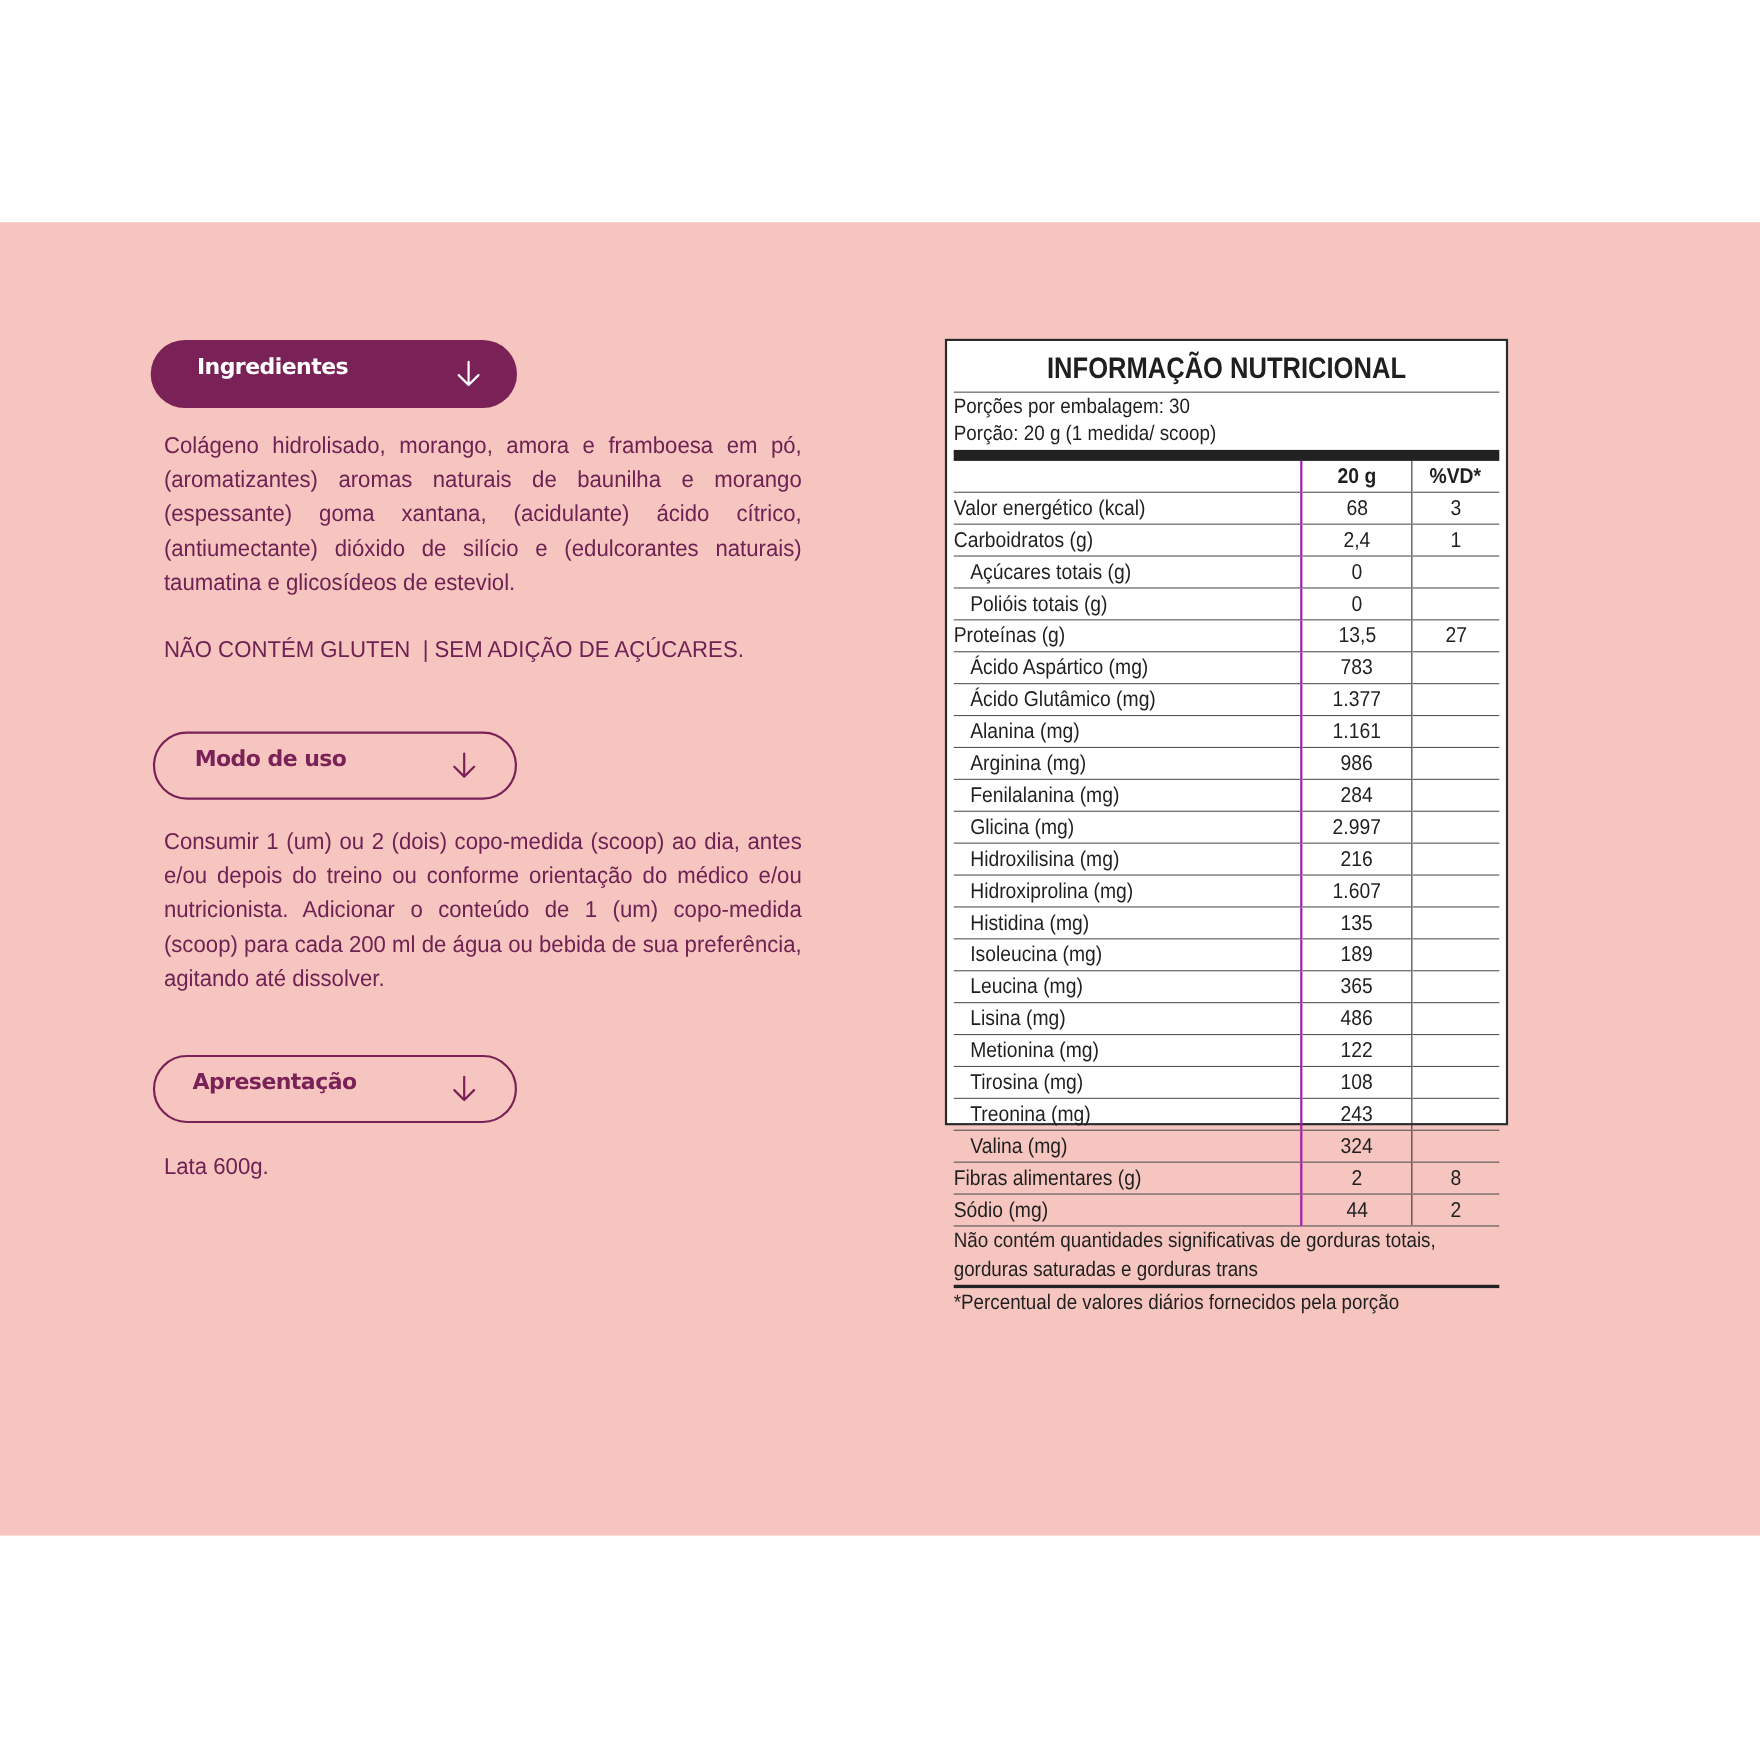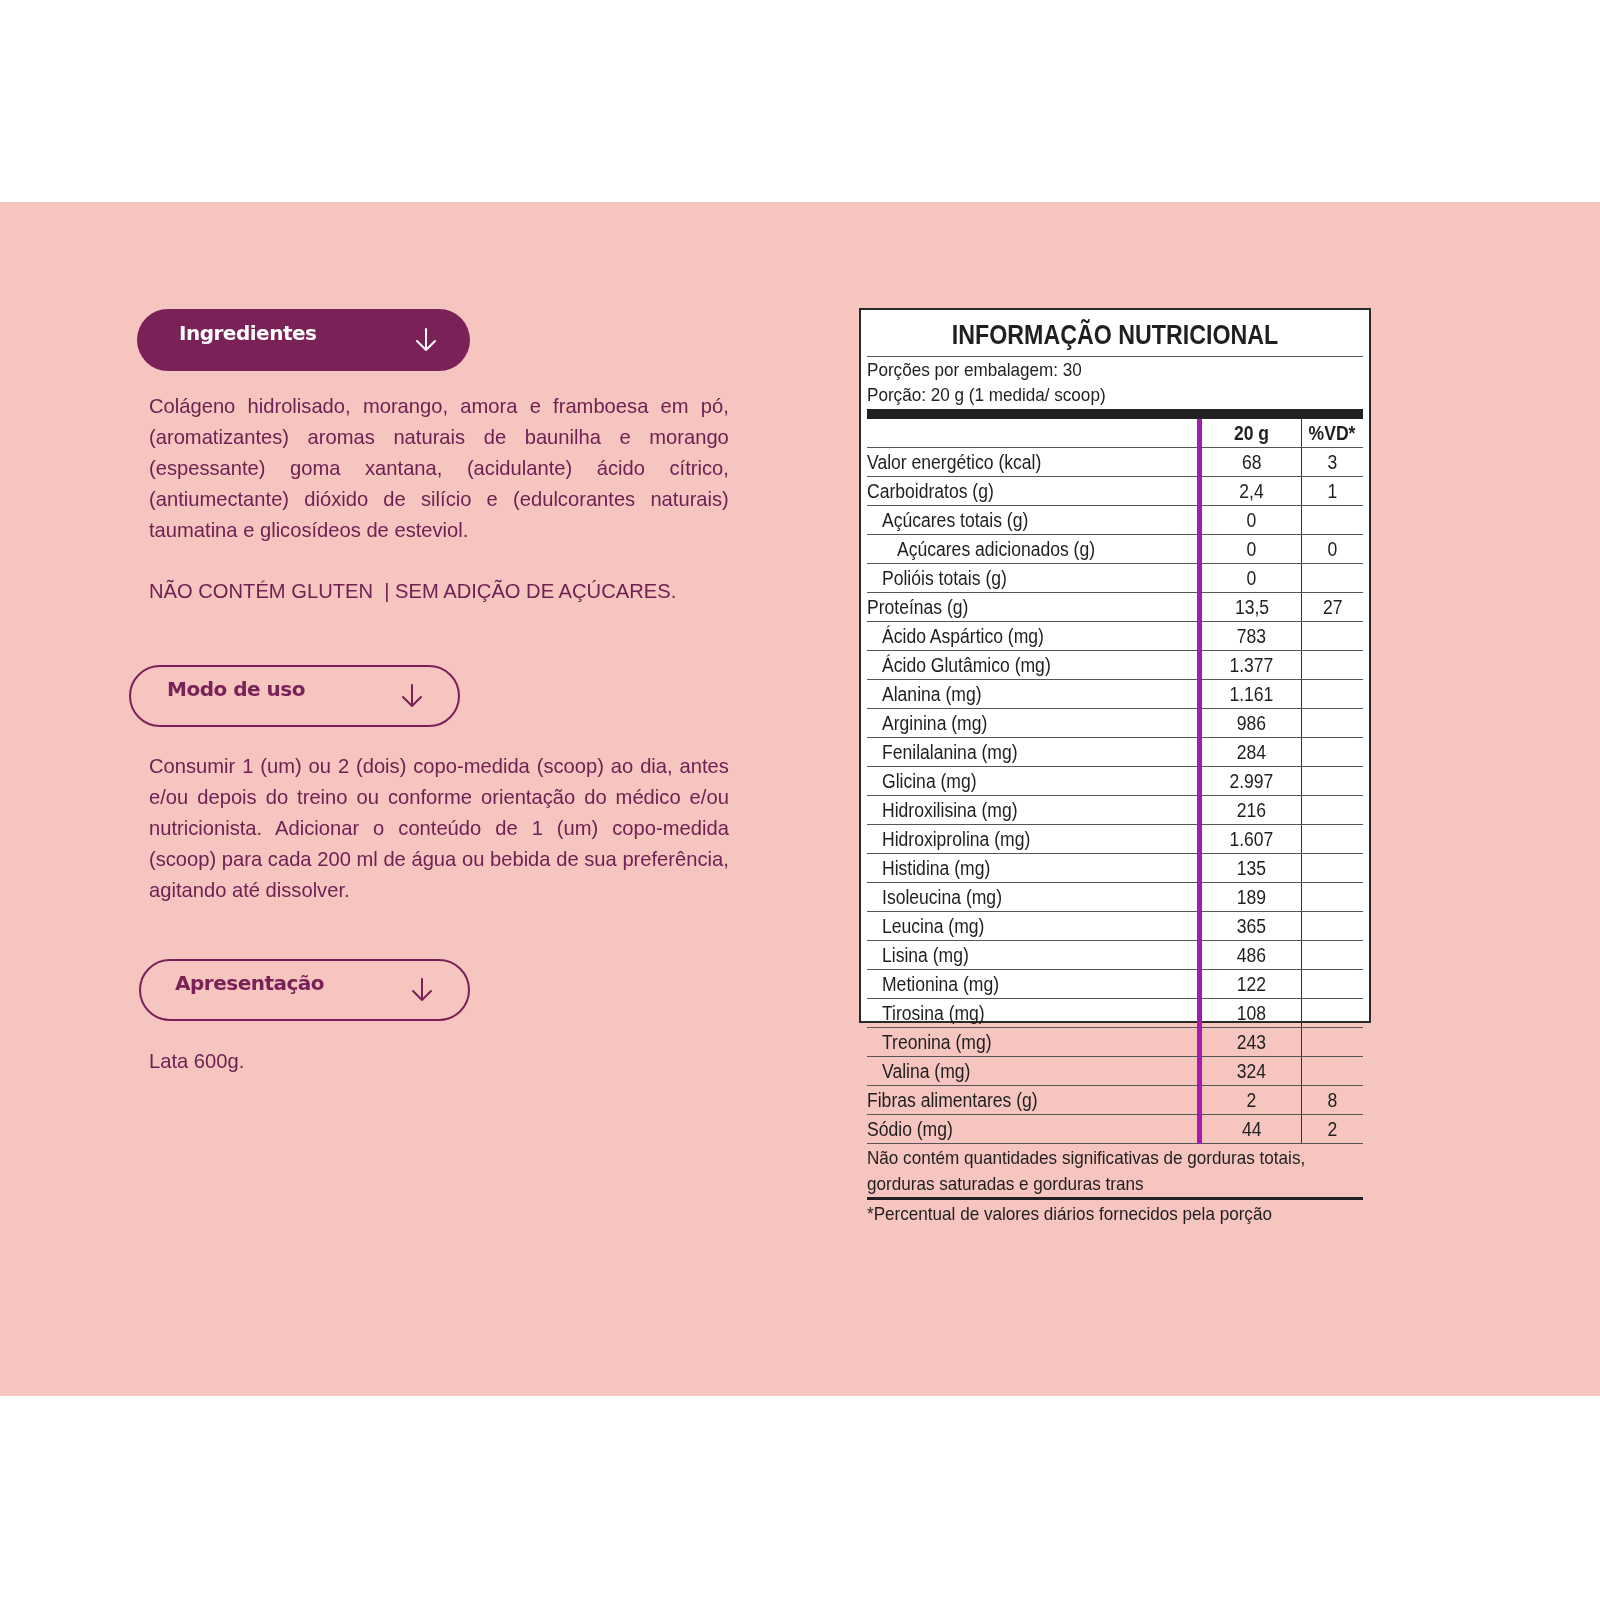--- a/index.html
+++ b/index.html
@@ -40,21 +40,21 @@
       transform: scaleX(0.86); letter-spacing: 0px;
     }
     .rule-thin { height: 1px; background: #555; }
     .nut-info { font-size: 19px; line-height: 25px; transform: scaleX(0.9); transform-origin: left; white-space: nowrap; }
     .rule-thick { height: 10px; background: #222; margin-top: 2px; }
     table.grid { width: 100%; border-collapse: collapse; font-size: 19.5px; }
     table.grid td {
       height: 28px; padding: 0; border-bottom: 1px solid #555; line-height: 28px; white-space: nowrap;
     }
     table.grid td.c1 { width: 300px; }
-    table.grid td.c2 { width: 99px; text-align: center; border-left: 5px solid #a21caf; }
+    table.grid td.c2 { width: 99px; text-align: center; border-left: 2px solid #a21caf; }
     table.grid td.c3 { text-align: center; border-left: 1px solid #333; }
     table.grid tr.head td { font-weight: bold; height: 28px; }
     .sq { display: inline-block; transform: scaleX(0.9); transform-origin: left; }
     .sqc { display: inline-block; transform: scaleX(0.9); }
     .ind1 { padding-left: 15px !important; }
     .ind2 { padding-left: 30px !important; }
     .nut-foot { font-size: 19px; line-height: 26px; transform: scaleX(0.9); transform-origin: left; white-space: nowrap; margin-top: 1px; }
     .rule-med { height: 3px; background: #222; }
   </style>
 </head>
@@ -66,21 +66,21 @@
   <span class="label" style="position:absolute; left:42px; top:12px;">Ingredientes</span>
   <svg class="arrow" viewBox="0 0 22 26" style="left:278px; top:18px;">
     <path d="M11 2 V23 M2 14 L11 23 L20 14" stroke="#ffffff" stroke-width="2" fill="none" stroke-linecap="round" stroke-linejoin="round"></path>
   </svg>
 </div>
 
 <div class="para" style="top:390px;">Colágeno hidrolisado, morango, amora e framboesa em pó, (aromatizantes) aromas naturais de baunilha e morango (espessante) goma xantana, (acidulante) ácido cítrico, (antiumectante) dióxido de silício e (edulcorantes naturais) taumatina e glicosídeos de esteviol.</div>
 
 <div class="para" style="top:575px; text-align:left; white-space:pre;">NÃO CONTÉM GLUTEN  | SEM ADIÇÃO DE AÇÚCARES.</div>
 
-<div class="pill pill-outline" style="left:129px; top:665px; width:331px;">
+<div class="pill pill-outline" style="left:139px; top:665px; width:331px;">
   <span class="label" style="position:absolute; left:36px; top:10px;">Modo de uso</span>
   <svg class="arrow" viewBox="0 0 22 26" style="left:270px; top:16px;">
     <path d="M11 2 V23 M2 14 L11 23 L20 14" stroke="#7a2157" stroke-width="2" fill="none" stroke-linecap="round" stroke-linejoin="round"></path>
   </svg>
 </div>
 
 <div class="para" style="top:750px;">Consumir 1 (um) ou 2 (dois) copo-medida (scoop) ao dia, antes e/ou depois do treino ou conforme orientação do médico e/ou nutricionista. Adicionar o conteúdo de 1 (um) copo-medida (scoop) para cada 200 ml de água ou bebida de sua preferência, agitando até dissolver.</div>
 
 <div class="pill pill-outline" style="left:139px; top:959px; width:331px;">
   <span class="label" style="position:absolute; left:34px; top:10px;">Apresentação</span>
@@ -113,25 +113,20 @@
           <td class="c1"><span class="sq">Carboidratos (g)</span></td>
           <td class="c2"><span class="sqc">2,4</span></td>
           <td class="c3"><span class="sqc">1</span></td>
         </tr>
         <tr>
           <td class="c1 ind1"><span class="sq">Açúcares totais (g)</span></td>
           <td class="c2"><span class="sqc">0</span></td>
           <td class="c3"><span class="sqc"></span></td>
         </tr>
         <tr>
-          <td class="c1 ind2"><span class="sq">Açúcares adicionados (g)</span></td>
-          <td class="c2"><span class="sqc">0</span></td>
-          <td class="c3"><span class="sqc">0</span></td>
-        </tr>
-        <tr>
           <td class="c1 ind1"><span class="sq">Polióis totais (g)</span></td>
           <td class="c2"><span class="sqc">0</span></td>
           <td class="c3"><span class="sqc"></span></td>
         </tr>
         <tr>
           <td class="c1"><span class="sq">Proteínas (g)</span></td>
           <td class="c2"><span class="sqc">13,5</span></td>
           <td class="c3"><span class="sqc">27</span></td>
         </tr>
         <tr>

